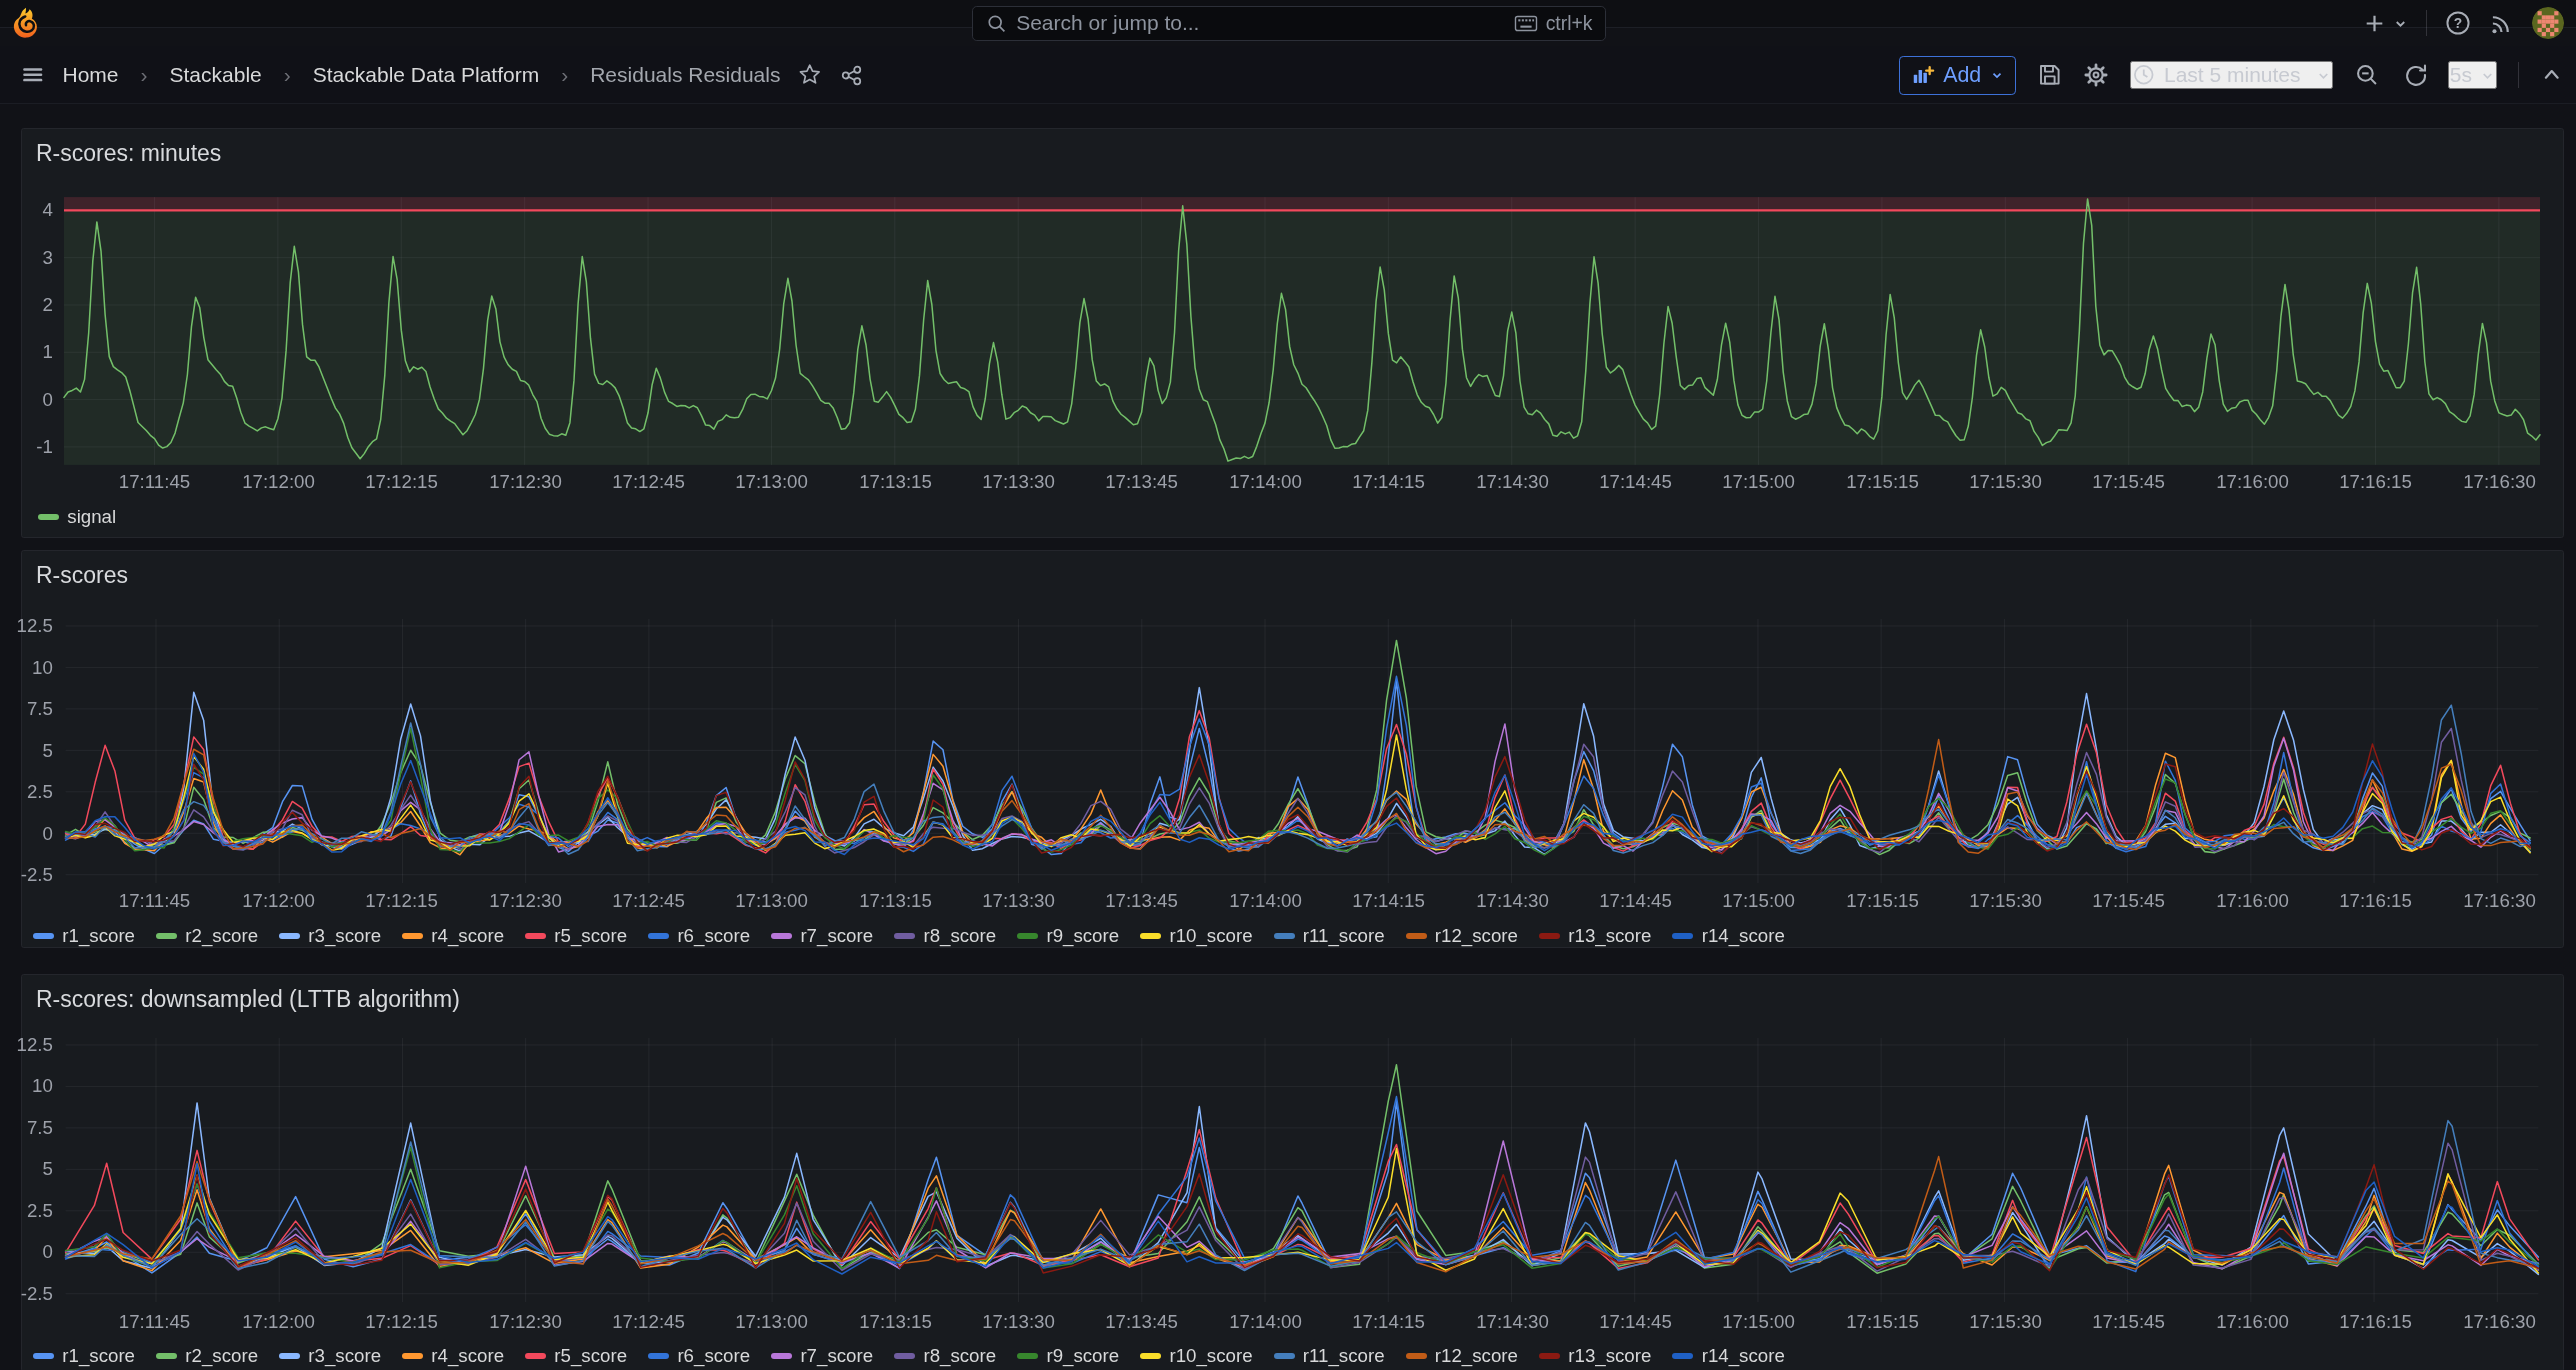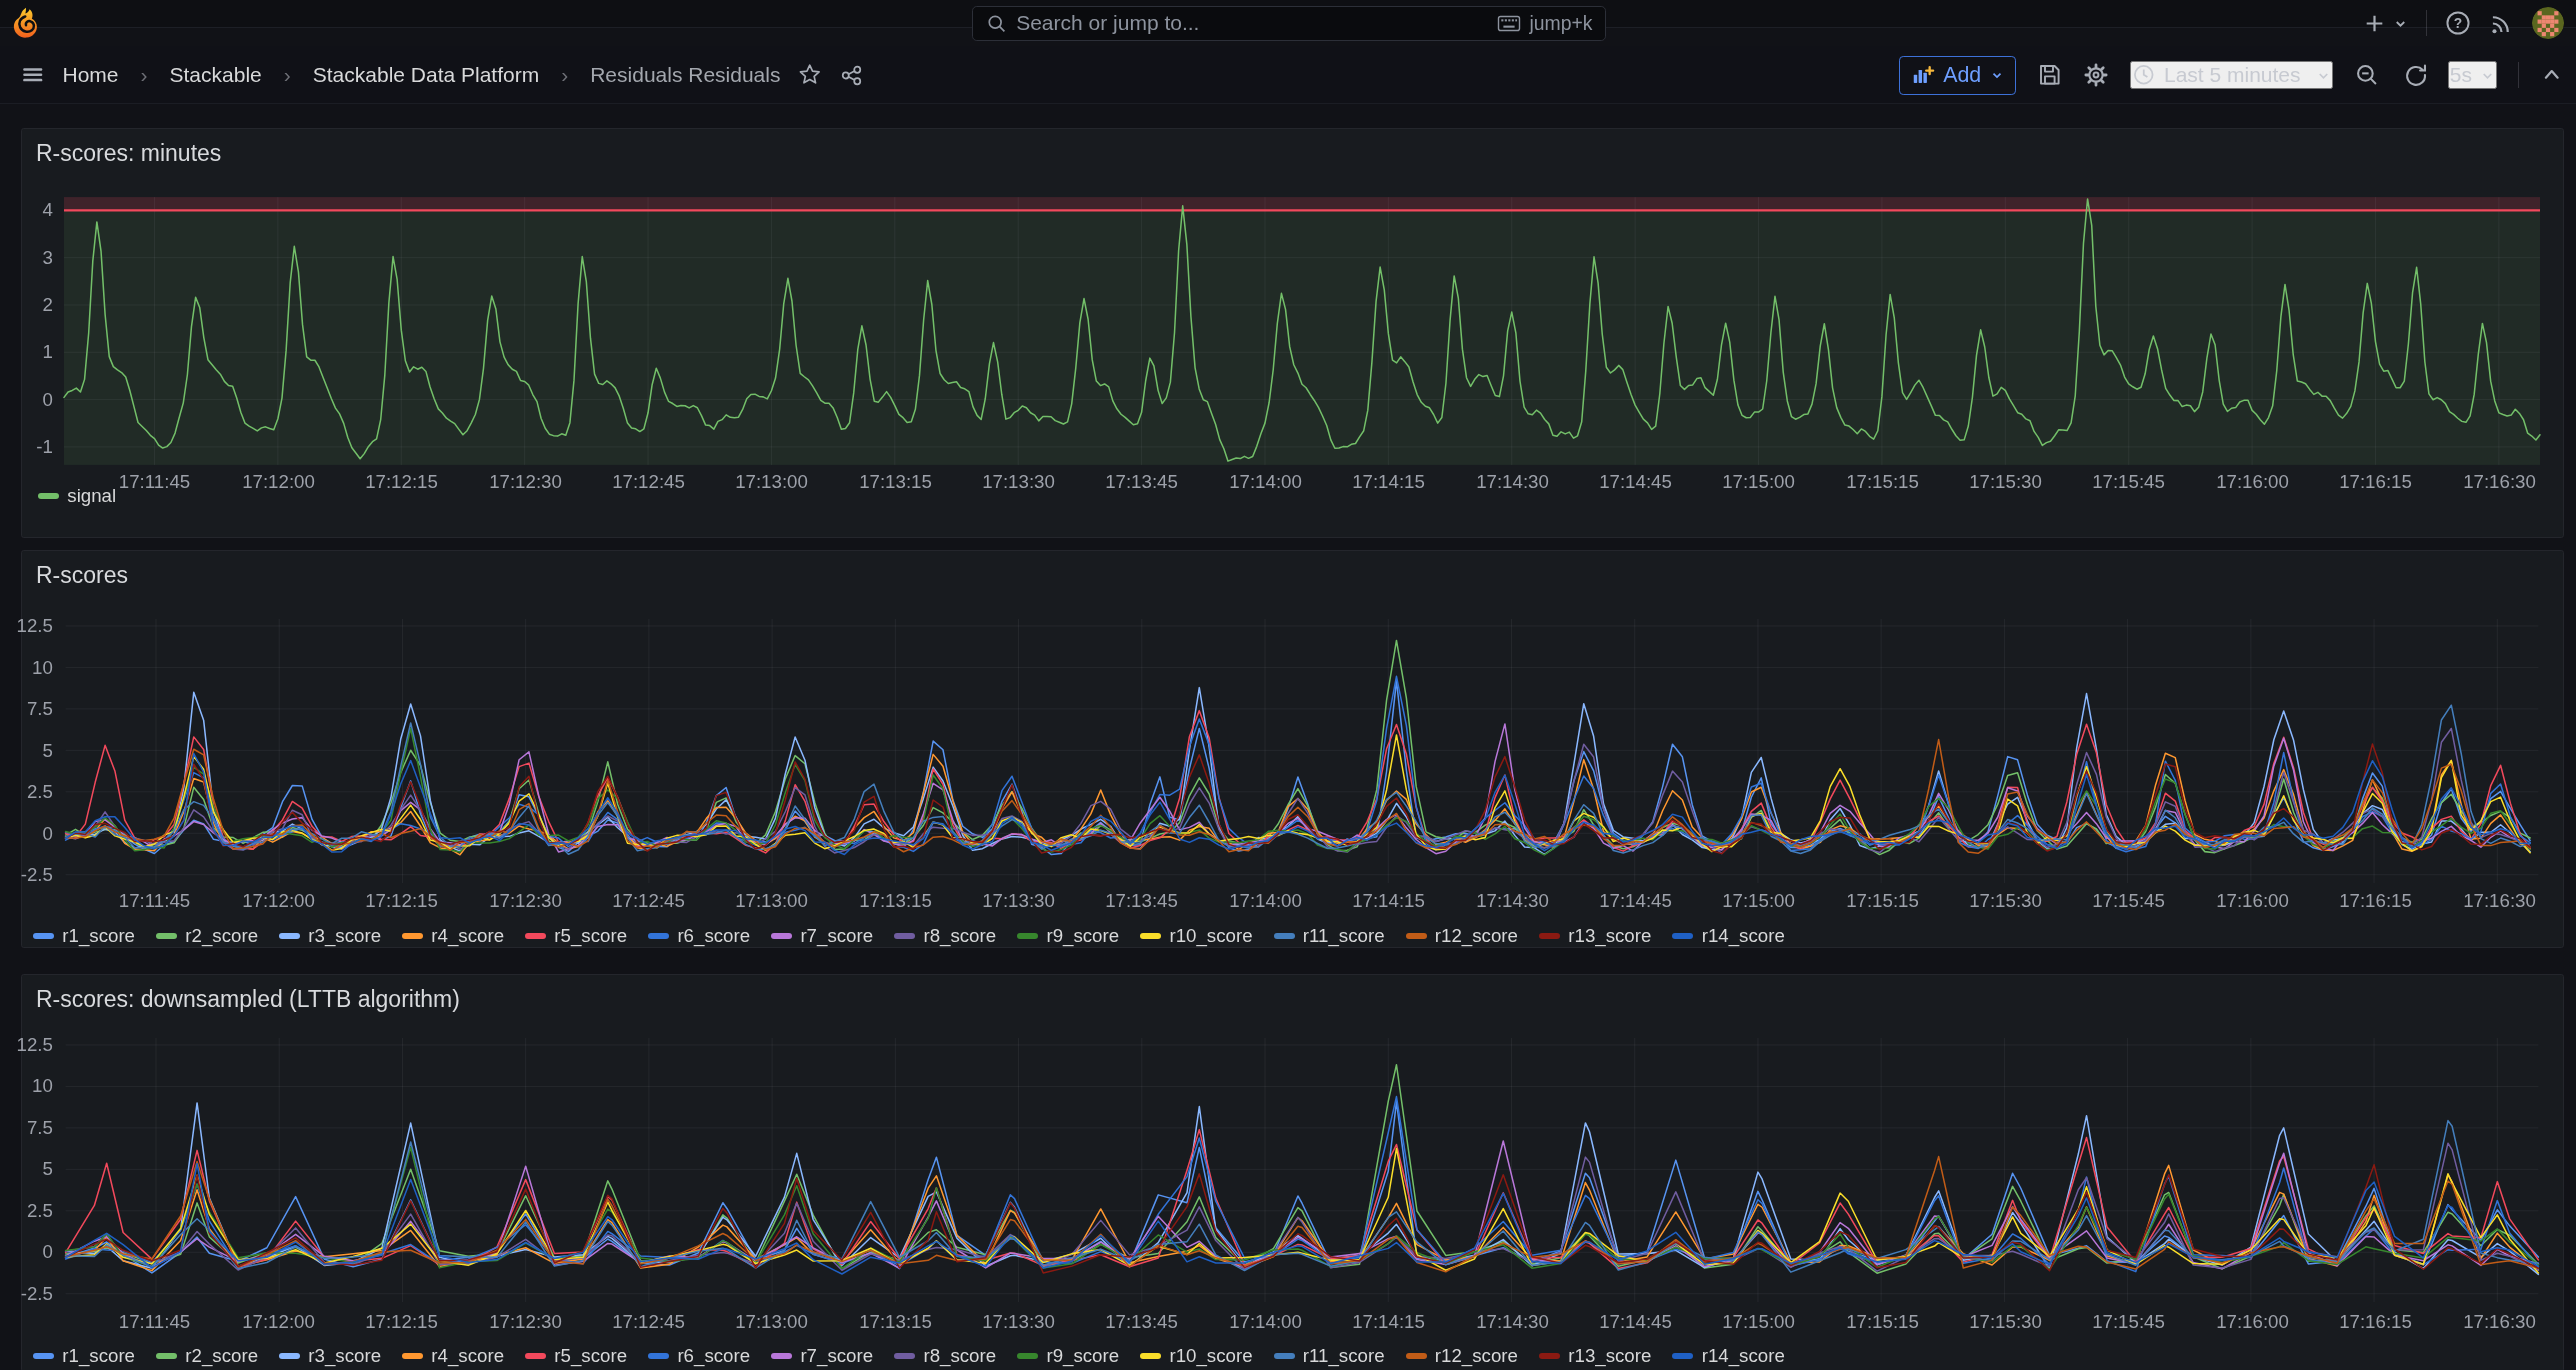--- a/index.html
+++ b/index.html
@@ -73,21 +73,21 @@
           <g fill="#8d939e" stroke="none">
             <rect x="6" y="9" width="3" height="3"></rect>
               <rect x="11" y="9" width="3" height="3"></rect>
             <rect x="16" y="9" width="3" height="3"></rect>
               <rect x="21" y="9" width="3" height="3"></rect>
             <rect x="26" y="9" width="2.5" height="3"></rect>
               <rect x="9" y="18" width="16" height="3"></rect>
           </g>
         </svg>
         </span>
-      <span>jump+k</span>
+      <span>ctrl+k</span>
     </span>
   </div>
 
   <div class="nav-right">
     <button class="icon-btn">
       <svg width="25" height="25" viewBox="0 0 32 32" stroke="currentColor" stroke-width="2.8" fill="none">
         <path d="M16 6 V26 M6 16 H26"></path>
         </svg>
       <svg width="15" height="15" viewBox="0 0 20 20" stroke="currentColor" stroke-width="2.4" fill="none" style="margin-left:5.5px">
         <path d="M5 8 l5 5 5 -5"></path>
@@ -308,21 +308,21 @@
     <div class="xtick" style="left: 1333px; top: 473px;">17:14:15</div>
     <div class="xtick" style="left: 1457px; top: 473px;">17:14:30</div>
     <div class="xtick" style="left: 1580px; top: 473px;">17:14:45</div>
     <div class="xtick" style="left: 1703px; top: 473px;">17:15:00</div>
     <div class="xtick" style="left: 1827px; top: 473px;">17:15:15</div>
     <div class="xtick" style="left: 1950px; top: 473px;">17:15:30</div>
     <div class="xtick" style="left: 2073px; top: 473px;">17:15:45</div>
     <div class="xtick" style="left: 2197px; top: 473px;">17:16:00</div>
     <div class="xtick" style="left: 2320px; top: 473px;">17:16:15</div>
     <div class="xtick" style="left: 2444px; top: 473px;">17:16:30</div>
-    <div class="legend" style="left: 38px; top: 485px;">
+    <div class="legend" style="left: 38px; top: 506px;">
       <div class="legend-item">
         <span class="legend-pill" style="background: rgb(115, 191, 105);"></span>
         <span class="legend-label">signal</span>
       </div>
     </div>
     <svg class="chart" width="2476" height="264" style="left:64px;top:619px;position:absolute;overflow:visible" viewBox="0 0 3578 382">
       <line x1="0" y1="10.07788944723618" x2="3578" y2="10.07788944723618" stroke="rgba(204,204,220,0.08)" stroke-width="1.4"></line>
       <line x1="0" y1="70.06532663316582" x2="3578" y2="70.06532663316582" stroke="rgba(204,204,220,0.08)" stroke-width="1.4"></line>
       <line x1="0" y1="130.05276381909547" x2="3578" y2="130.05276381909547" stroke="rgba(204,204,220,0.08)" stroke-width="1.4"></line>
       <line x1="0" y1="190.04020100502512" x2="3578" y2="190.04020100502512" stroke="rgba(204,204,220,0.08)" stroke-width="1.4"></line>

